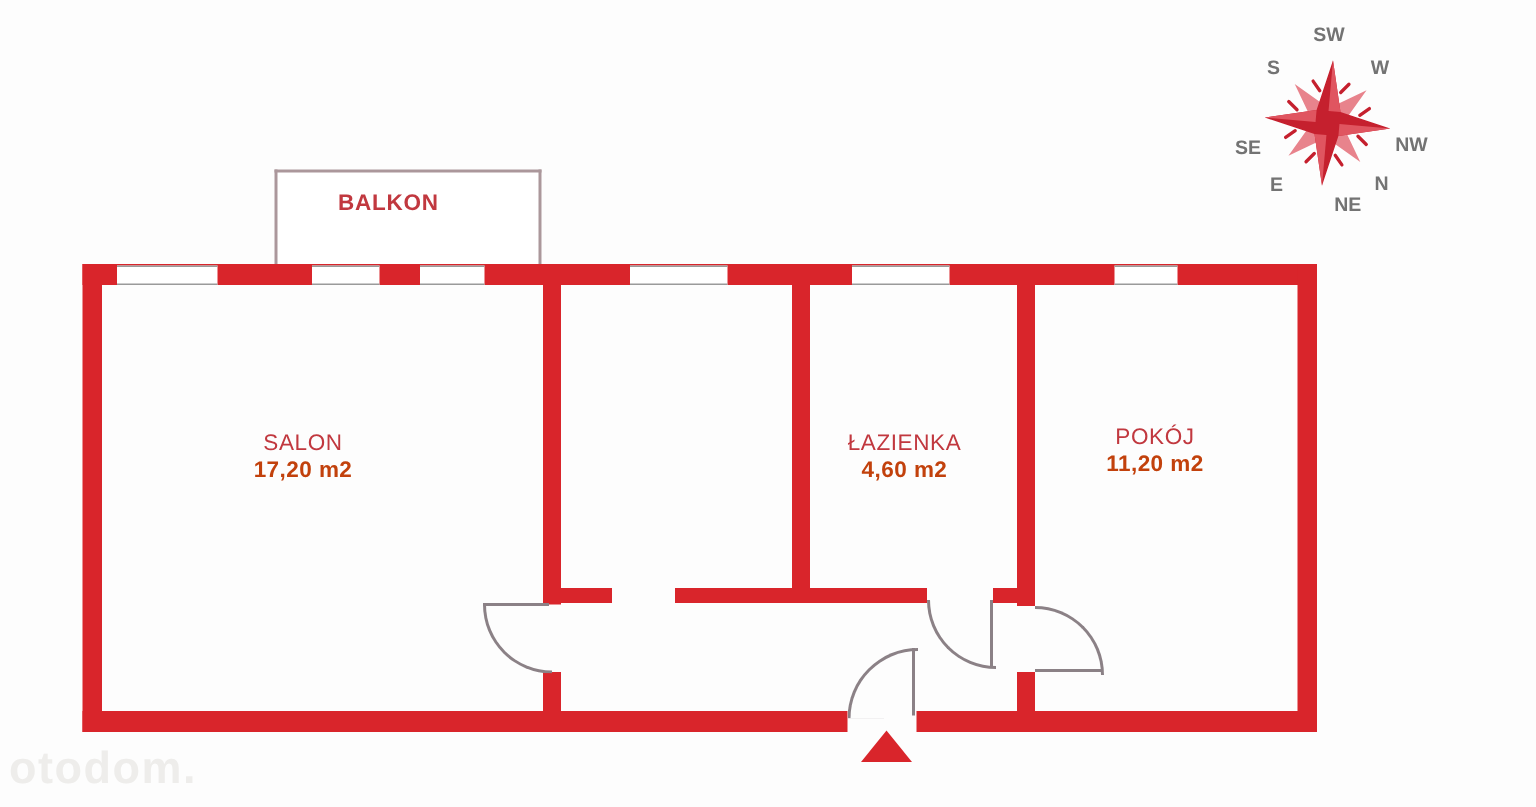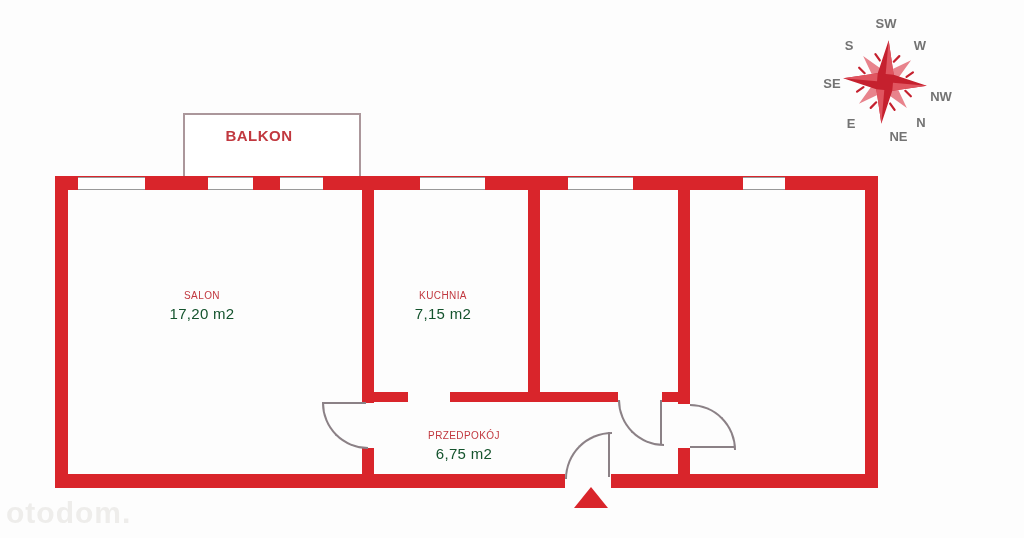--- a/index.html
+++ b/index.html
@@ -7,22 +7,22 @@
          font-family:"Liberation Sans", sans-serif;}
   .wall{position:absolute;background:#d9252b;}
   .window{position:absolute;background:#ffffff;border-top:1px solid #9a9a9a;border-bottom:1px solid #9a9a9a;}
   .balcony{position:absolute;border:2px solid #ab979b;border-bottom:none;background:#ffffff;}
   .door-arc{position:absolute;}
   .arc-bl{border-left:2px solid #8b8186;border-bottom:2px solid #8b8186;border-bottom-left-radius:100% 100%;}
   .arc-tl{border-left:2px solid #8b8186;border-top:2px solid #8b8186;border-top-left-radius:100% 100%;}
   .arc-tr{border-top:2px solid #8b8186;border-right:2px solid #8b8186;border-top-right-radius:100% 100%;}
   .door-leaf{position:absolute;background:#8b8186;}
   .room-label{position:absolute;transform:translateX(-50%);text-align:center;white-space:nowrap;line-height:18px;}
-  .room-name{font-size:10px;letter-spacing:.4px;color:#c1383f;font-weight:400;}
-  .room-area{font-size:15px;letter-spacing:.3px;color:#14532d;font-weight:400;}
+  .room-name{font-size:15px;letter-spacing:.4px;color:#c1383f;font-weight:400;}
+  .room-area{font-size:15px;letter-spacing:.3px;color:#c2410c;font-weight:700;}
   .balcony-label{position:absolute;transform:translateX(-50%);font-size:15px;letter-spacing:.5px;color:#c1383f;}
   .entry-triangle{position:absolute;width:0;height:0;
       border-left:17px solid transparent;border-right:17px solid transparent;
       border-bottom:21px solid #d9252b;}
   .compass-label{position:absolute;transform:translate(-50%,-50%);font-size:13px;font-weight:600;
       color:#737373;white-space:nowrap;}
   .watermark{position:absolute;left:6px;top:496px;font-size:30px;font-weight:bold;
       letter-spacing:1px;color:#eeedeb;}
 </style>
 </head>
@@ -66,27 +66,27 @@
 
   <div class="door-arc arc-tl" style="left:565px;top:432px;width:45px;height:45px;"></div>
   <div class="door-leaf" style="left:608px;top:432px;width:2px;height:45px;"></div>
 
   <div class="entry-triangle" style="left:574px;top:487px;"></div>
 
   <div class="room-label" style="left:202px;top:287px;">
     <div class="room-name">SALON</div>
     <div class="room-area">17,20 m2</div>
   </div>
-  <div class="room-label" style="left:443px;top:287px;">
-    <div class="room-name">KUCHNIA</div>
-    <div class="room-area">7,15 m2</div>
+  <div class="room-label" style="left:603px;top:287px;">
+    <div class="room-name">ŁAZIENKA</div>
+    <div class="room-area">4,60 m2</div>
   </div>
-  <div class="room-label" style="left:464px;top:427px;">
-    <div class="room-name">PRZEDPOKÓJ</div>
-    <div class="room-area">6,75 m2</div>
+  <div class="room-label" style="left:770px;top:283px;">
+    <div class="room-name">POKÓJ</div>
+    <div class="room-area">11,20 m2</div>
   </div>
 
   <svg style="position:absolute;left:835px;top:32px;" width="100" height="100" viewBox="-50 -50 100 100">
     <g transform="rotate(5)">
 
       <g transform="rotate(45)" fill="#e8838c">
         <path d="M0,-34 L7,-7 L34,0 L7,7 L0,34 L-7,7 L-34,0 L-7,-7 Z"></path>
       </g>
 
       <g stroke="#c5202e" stroke-width="2.2" stroke-linecap="round">
@@ -111,18 +111,18 @@
         <path d="M-42,0 L-8,-8 L-8,0 Z"></path>
       </g>
     </g>
   </svg>
   <span class="compass-label" style="left:886px;top:23px;">SW</span>
   <span class="compass-label" style="left:920px;top:45px;">W</span>
   <span class="compass-label" style="left:941px;top:96px;">NW</span>
   <span class="compass-label" style="left:921px;top:122px;">N</span>
   <span class="compass-label" style="left:884px;top:136px;padding-left:29px;">NE</span>
   <span class="compass-label" style="left:851px;top:123px;">E</span>
-  <span class="compass-label" style="left:832px;top:83px;">SE</span>
+  <span class="compass-label" style="left:832px;top:98px;">SE</span>
   <span class="compass-label" style="left:849px;top:45px;">S</span>
 
   <span class="watermark">otodom.</span>
 
 </div>
 
 </body></html>

